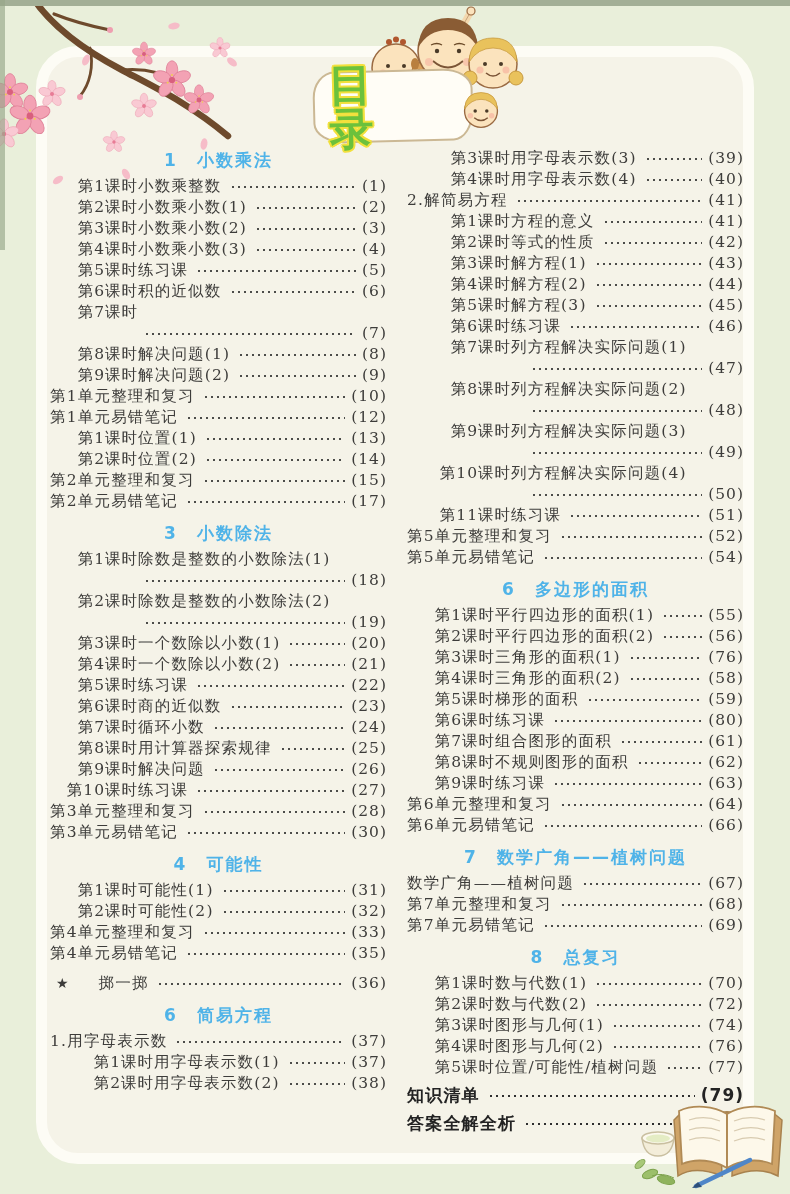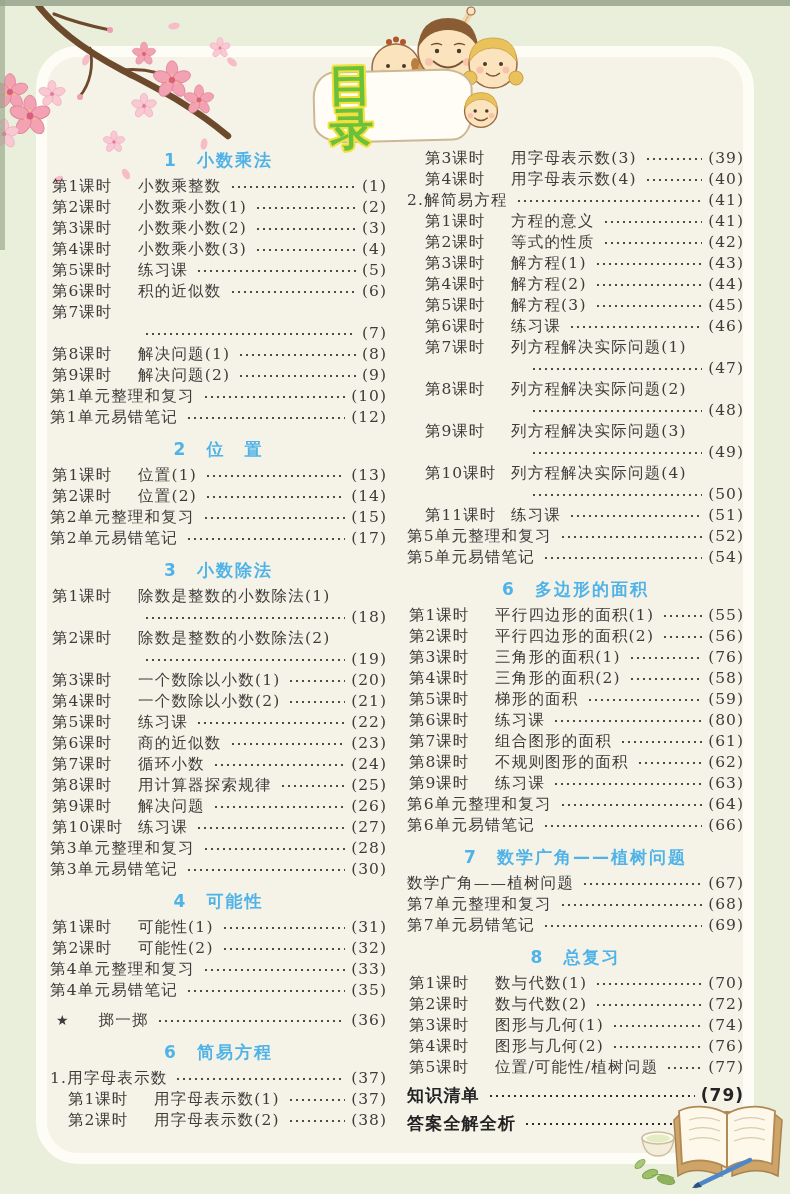--- a/index.html
+++ b/index.html
@@ -42,21 +42,21 @@
   .col{flex:1;min-width:0;font-size:15.5px;line-height:21px;color:#3d3c3a;}
 
   .sec-heading{
     text-align:center;color:#4fb3e8;font-weight:700;font-size:17px;
     letter-spacing:2px;margin:11px 0 5px;
     font-family:"DejaVu Sans","Liberation Sans",sans-serif;
   }
   .sec-heading:first-child{margin-top:2px;}
 
   .row{display:flex;align-items:baseline;white-space:nowrap;}
-  .row .label{flex:none;min-width:86px;letter-spacing:1px;}
+  .row .label{flex:none;min-width:86px;letter-spacing:1px;text-align:right;}
   .row .title{flex:none;letter-spacing:1.2px;}
   .row .icon{flex:none;margin:0 30px 0 4px;font-size:14px;}
   .leader{
     flex:1 1 auto;min-width:10px;align-self:center;height:10px;margin:0 4px 0 8px;
     background-image:radial-gradient(circle,#4c4c49 1.15px,rgba(0,0,0,0) 1.35px);
     background-size:6px 10px;background-repeat:repeat-x;background-position:left center;
   }
   .page{flex:none;letter-spacing:1px;padding-left:2px;}
 
   .lesson{padding-left:2px;}
@@ -255,21 +255,20 @@
       <div class="row unit">
         <span class="title">第1单元整理和复习</span>
         <span class="leader"></span>
         <span class="page">(10)</span>
       </div>
       <div class="row unit">
         <span class="title">第1单元易错笔记</span>
         <span class="leader"></span>
         <span class="page">(12)</span>
       </div>
-      <div class="sec-heading"><span>2　位　置</span></div>
       <div class="row lesson">
         <span class="label">第1课时</span>
         <span class="title">位置(1)</span>
         <span class="leader"></span>
         <span class="page">(13)</span>
       </div>
       <div class="row lesson">
         <span class="label">第2课时</span>
         <span class="title">位置(2)</span>
         <span class="leader"></span>

